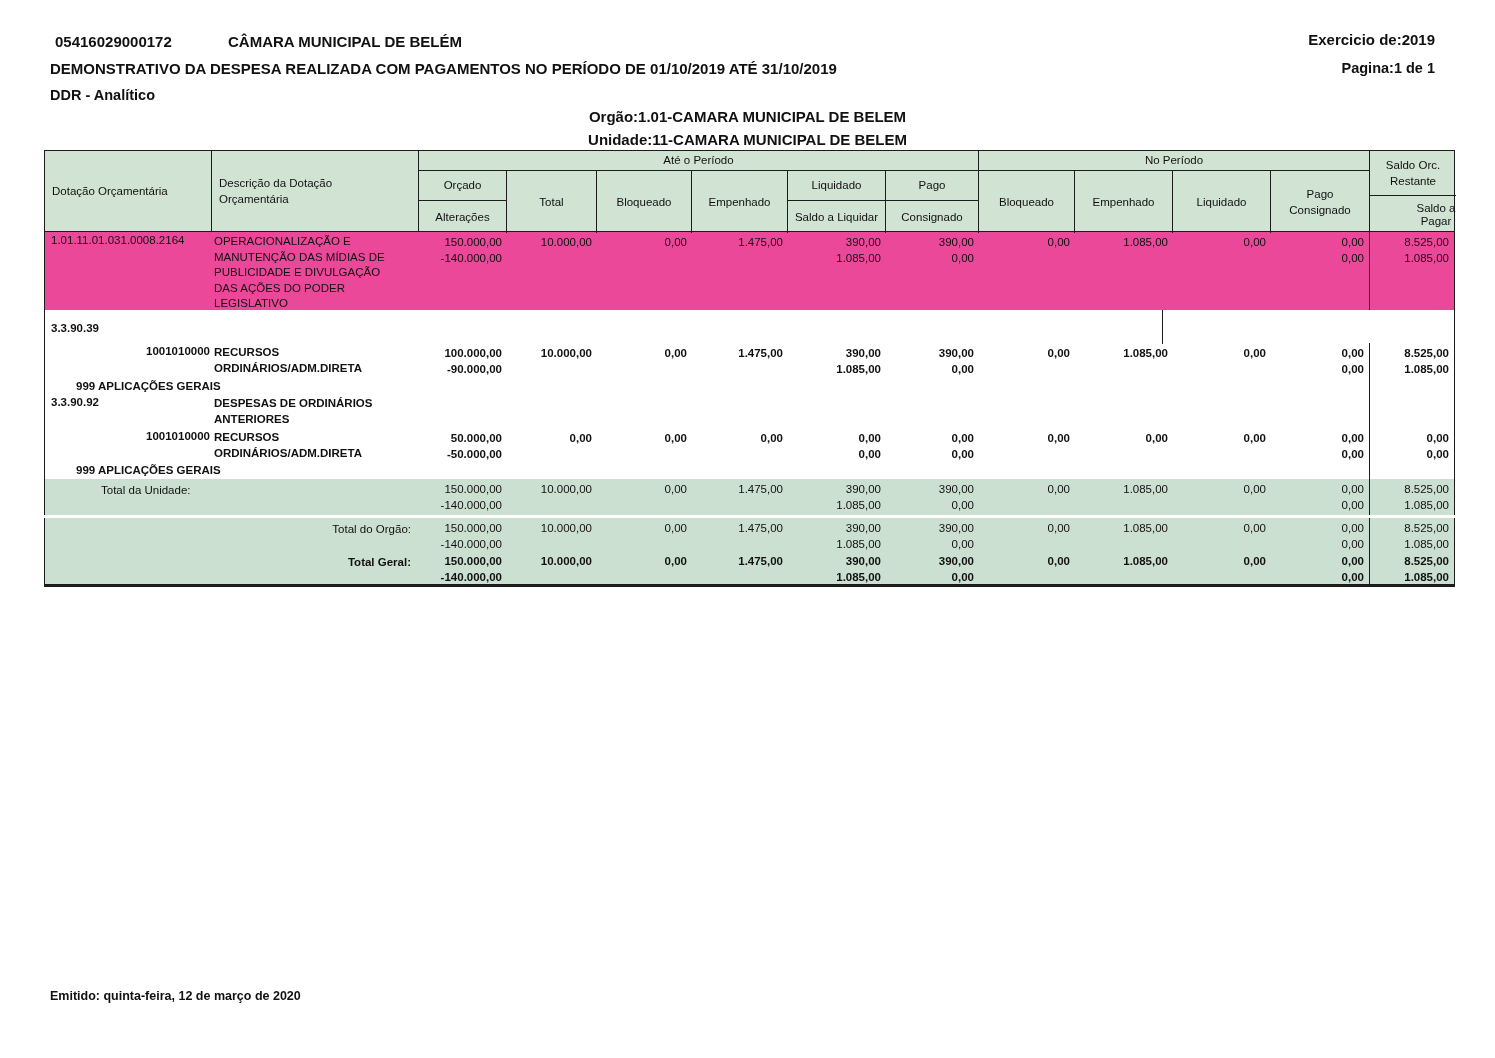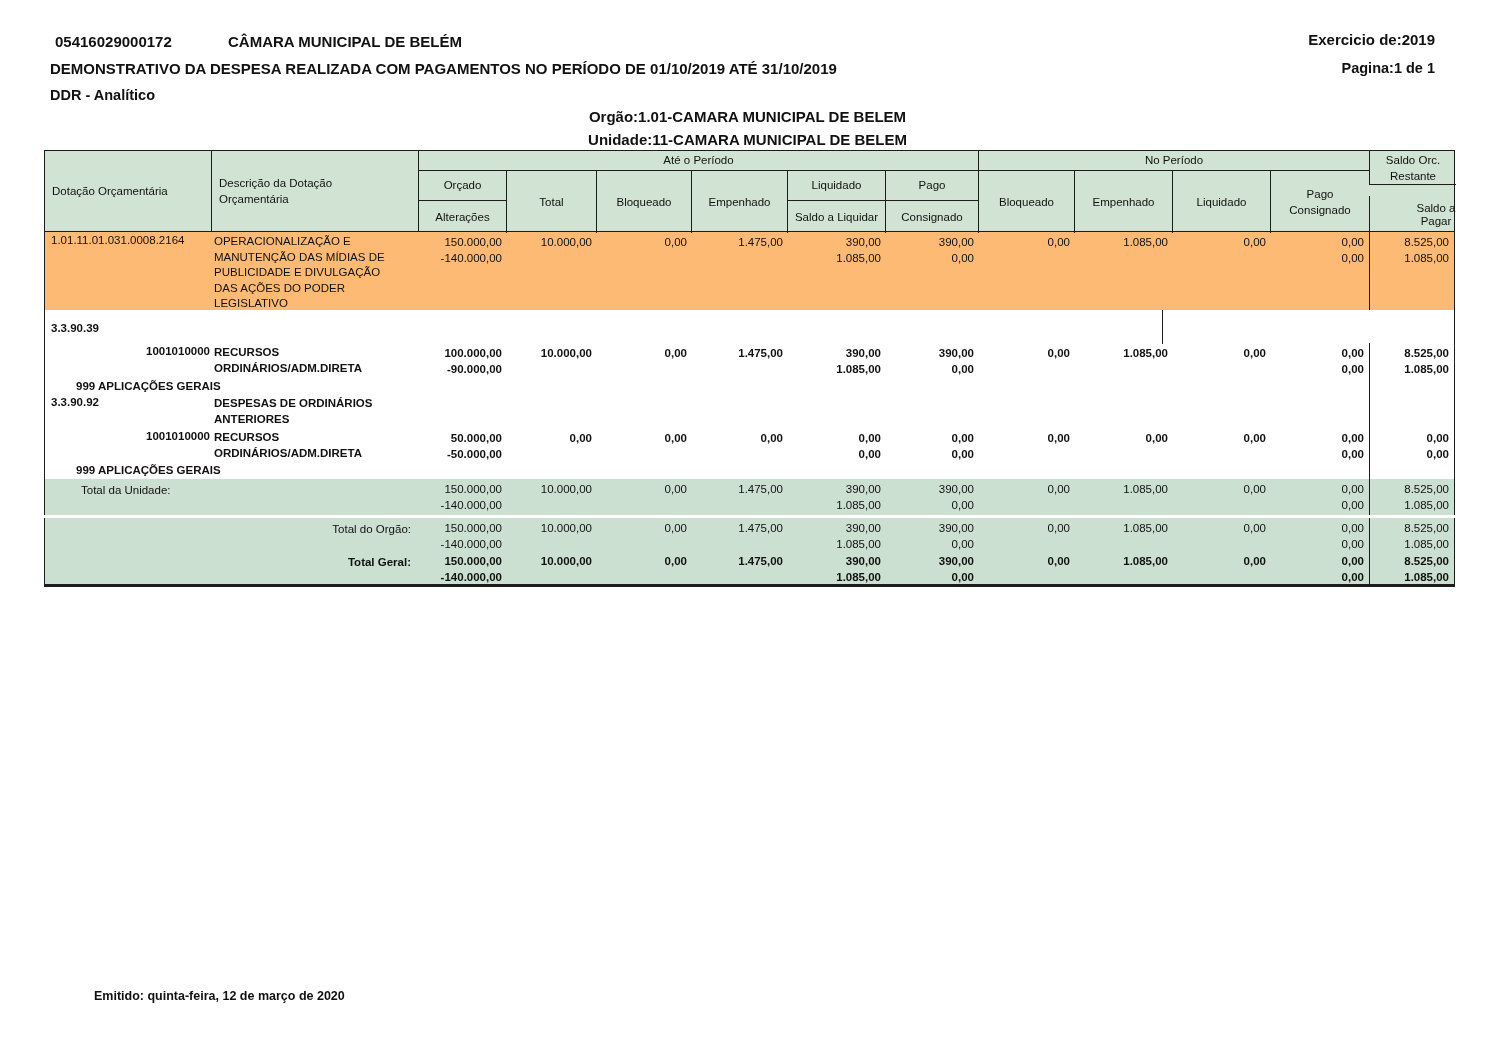--- a/index.html
+++ b/index.html
@@ -32,26 +32,26 @@
   .gaprow{width:1411px;background:#fff;}
   .cell{flex:0 0 auto;box-sizing:border-box;overflow:hidden;font-size:11.5px;}
   .num{text-align:right;padding:2px 5px 0 0;}
   .saldo{border-left:1px solid var(--bc);flex:1 1 auto;min-width:0;}
   .ln{line-height:16px;min-height:16px;white-space:nowrap;}
   .c1{padding:2px 0 0 6px;white-space:nowrap;}
   .c1.ar{text-align:right;padding:2px 2px 0 0;}
   .c2{padding:2px 0 0 2px;}
   .c2 .ln{line-height:15.6px;min-height:15.6px;}
   .span-label{padding:1px 0 0 31px;line-height:16px;white-space:nowrap;}
-  .total-label{padding:3px 0 0 36px;line-height:16px;white-space:nowrap;}
+  .total-label{padding:3px 0 0 56px;line-height:16px;white-space:nowrap;}
   .total-label.ar{text-align:right;padding:3px 8px 0 0;}
   .bbar{width:1411px;height:3px;background:var(--bc);}
   
   .note{left:50px;top:948px;font-size:11px;font-style:italic;width:1400px;}
-  .emitted{left:50px;top:989px;font-size:12.5px;font-weight:bold;margin-left:44px;}
+  .emitted{left:50px;top:989px;font-size:12.5px;font-weight:bold;}
 </style>
 </head>
 <body>
 
 <div class="page">
 
   <div class="abs doc-code">05416029000172</div>
   <div class="abs org-name">CÂMARA MUNICIPAL DE BELÉM</div>
   <div class="abs exercise">Exercicio de:2019</div>
   <div class="abs rtitle">DEMONSTRATIVO DA DESPESA REALIZADA COM PAGAMENTOS NO PERÍODO DE 01/10/2019 ATÉ 31/10/2019</div>
@@ -83,29 +83,29 @@
       <div class="hc brd-r" style="left:841px;top:50px;width:93px;height:32px;">Consignado</div>
 
       <div class="hc brd-r" style="left:934px;top:20px;width:96px;height:62px;">Bloqueado</div>
       <div class="hc brd-r" style="left:1030px;top:20px;width:98px;height:62px;">Empenhado</div>
       <div class="hc brd-r" style="left:1128px;top:20px;width:98px;height:62px;">Liquidado</div>
       <div class="hc twoln" style="left:1226px;top:20px;width:98px;height:62px;">
         <div>Pago</div>
         <div>Consignado</div>
       </div>
 
-      <div class="hc twoln brd-l brd-b" style="left:1324px;top:0;width:87px;height:34px;">
+      <div class="hc twoln brd-l brd-b" style="left:1324px;top:0;width:87px;height:45px;">
         <div>Saldo Orc.</div>
         <div>Restante</div>
       </div>
       <div class="hc brd-l" style="left:1324px;top:45px;width:87px;height:37px;padding-left:46px;">Saldo a Pagar</div>
     </div>
 
     <div>
-        <div class="trow" style="height: 78px; background: #fdba74;">
+        <div class="trow" style="height: 78px; background: #ec4899;">
           <div class="cell c1" style="width: 167px;">1.01.11.01.031.0008.2164</div>
           <div class="cell c2" style="width: 207px;">
             <div class="ln">OPERACIONALIZAÇÃO E</div>
             <div class="ln">MANUTENÇÃO DAS MÍDIAS DE</div>
             <div class="ln">PUBLICIDADE E DIVULGAÇÃO</div>
             <div class="ln">DAS AÇÕES DO PODER</div>
             <div class="ln">LEGISLATIVO</div>
           </div>
           <div class="cell num" style="width: 88px;">
             <div class="ln">150.000,00</div>

